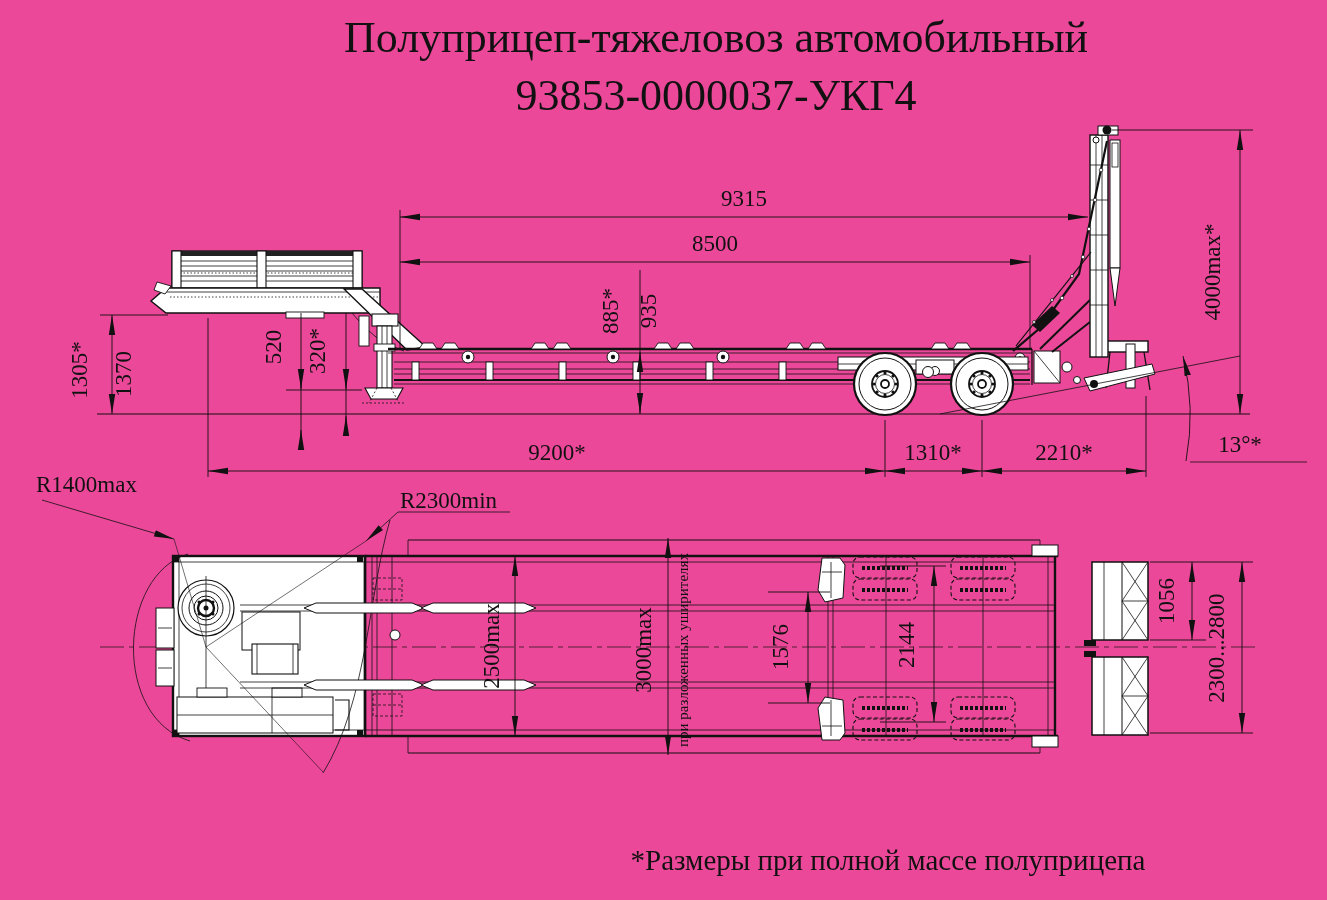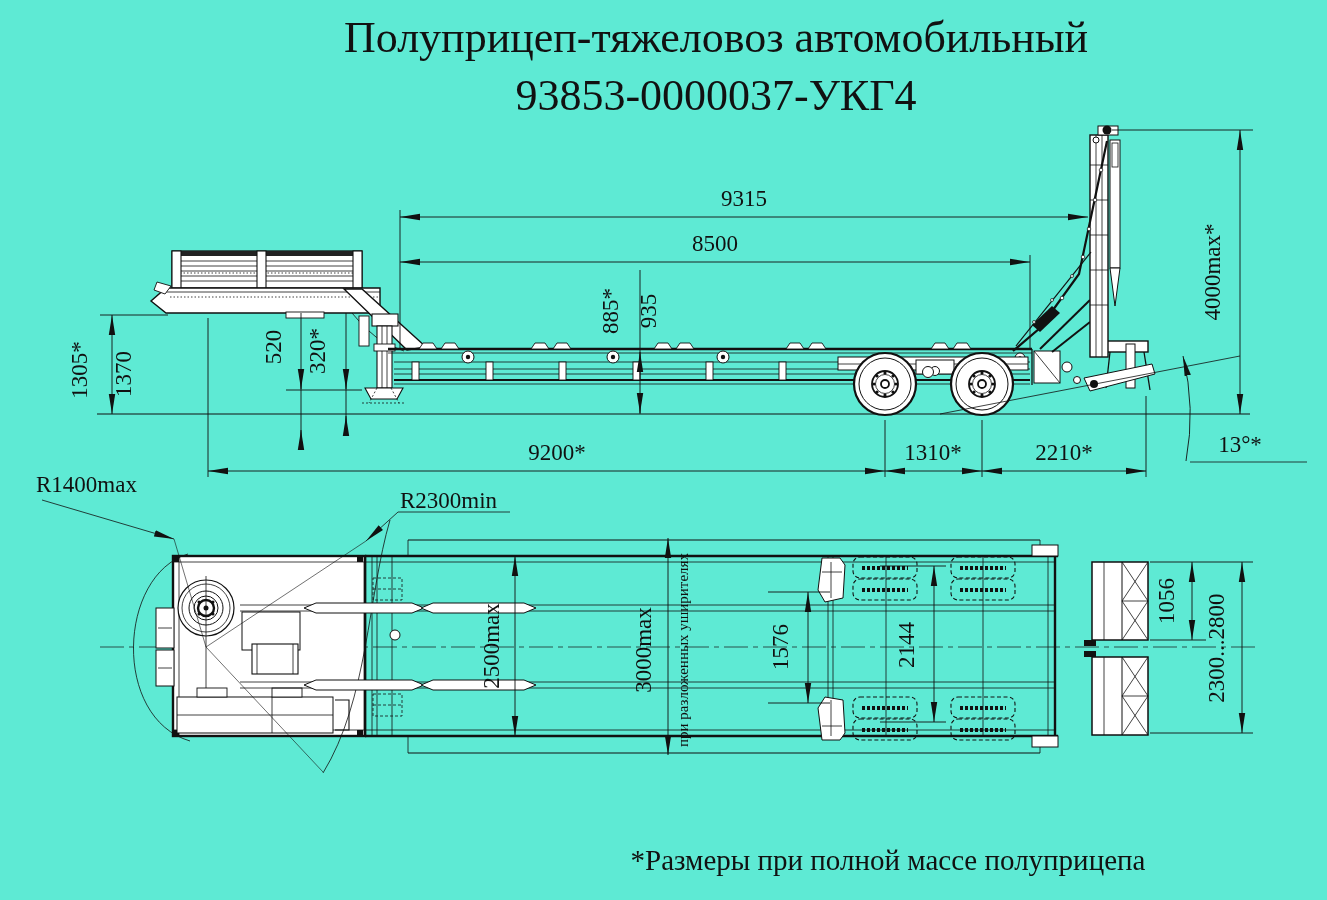--- a/index.html
+++ b/index.html
@@ -1,16 +1,16 @@
 <!DOCTYPE html>
 <html><head>
 <meta charset="utf-8">
 <style>
   html,body{margin:0;padding:0;background:#ffffff;}
-  .page{width:1327px;height:900px;position:relative;background:#5eead4;overflow:hidden;}
+  .page{width:1327px;height:900px;position:relative;background:#ec4899;overflow:hidden;}
   svg{display:block;}
   svg text{font-family:"Liberation Serif","DejaVu Serif",serif;fill:#111;}
   .ttl{font-size:44px;}
   .dim{font-size:23px;}
   .dims{font-size:15px;}
   .foot{font-size:29px;}
   .ln{stroke:#111;fill:none;}
   .thin{stroke-width:0.8;}
   .med{stroke-width:1.3;}
   .thick{stroke-width:2.3;}

